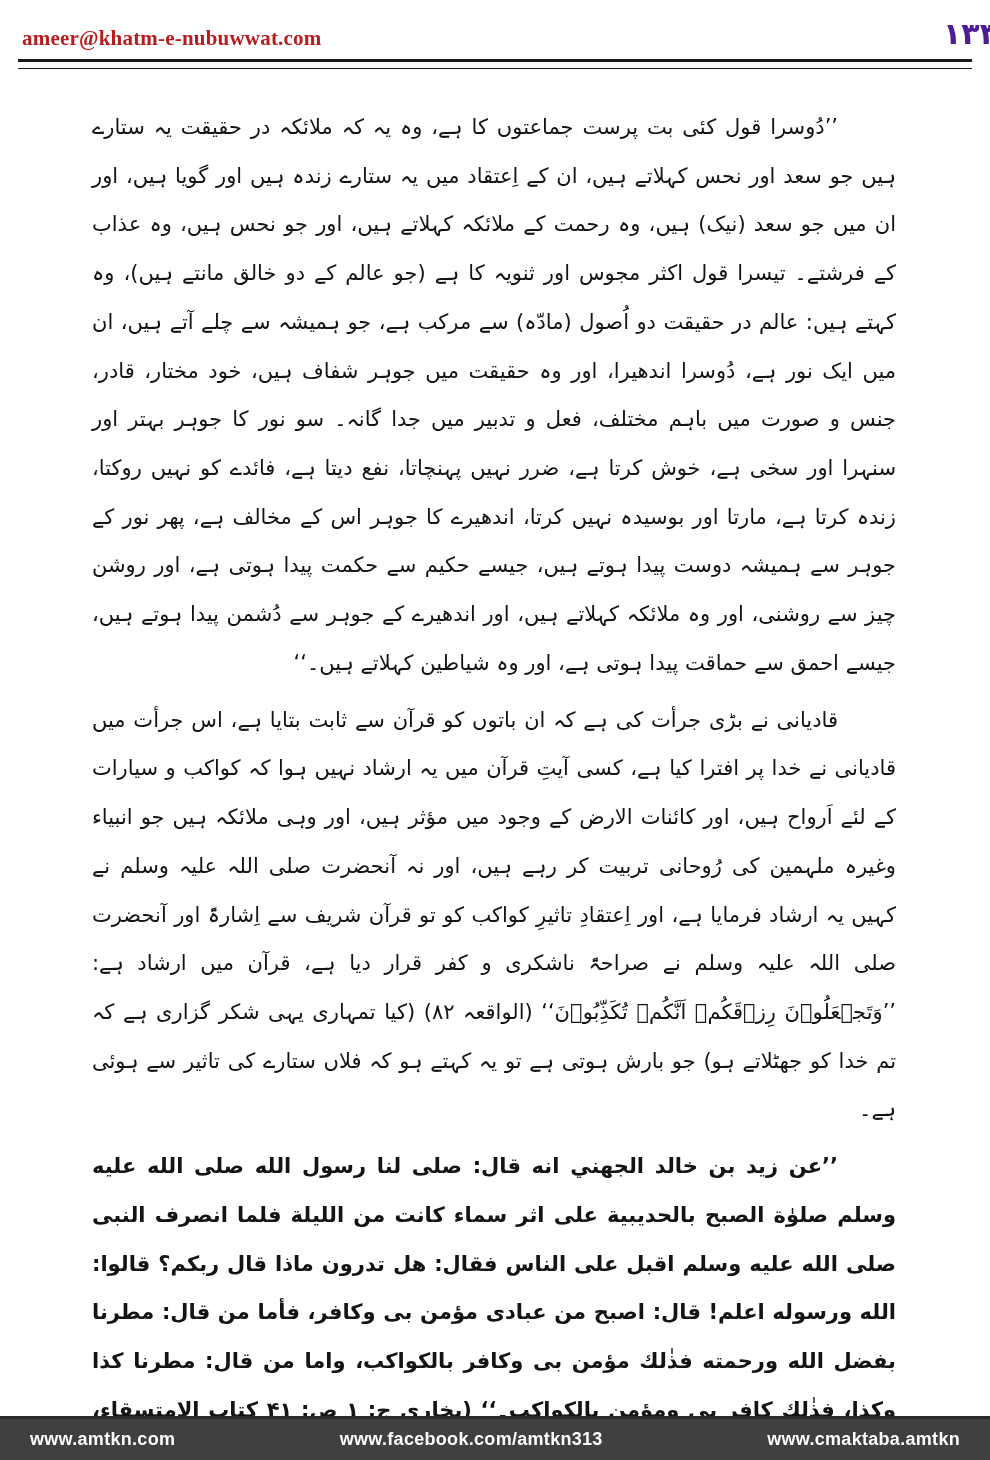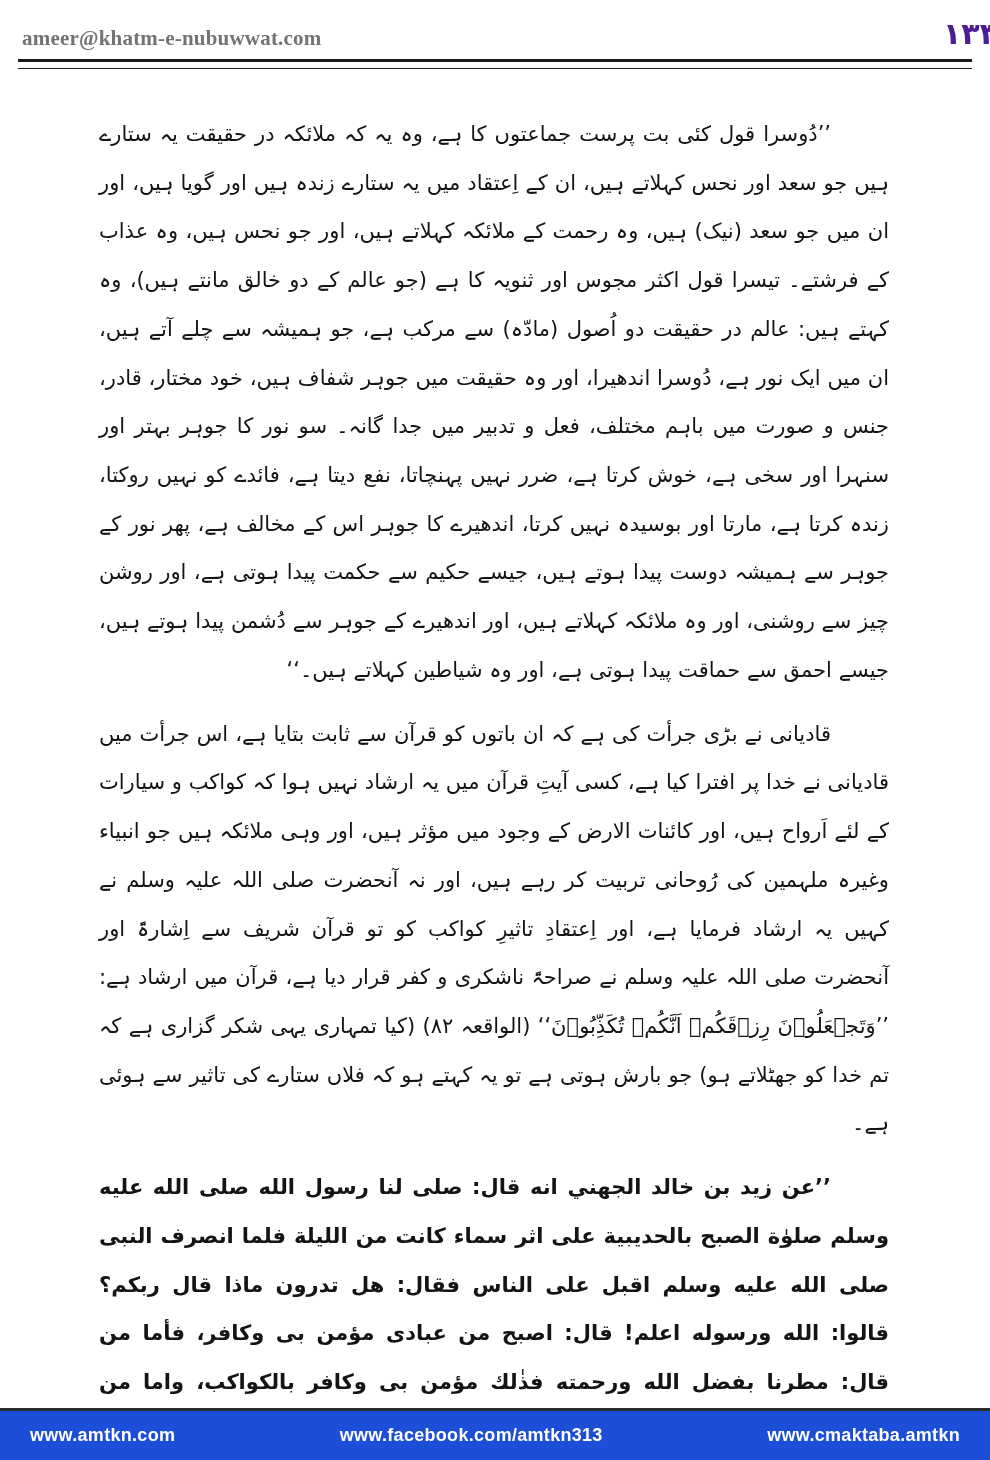--- a/index.html
+++ b/index.html
@@ -21,21 +21,21 @@
     display: flex;
     align-items: flex-end;
     justify-content: space-between;
     padding: 16px 22px 6px 22px;
   }
   .header-email {
     font-family: "Liberation Serif", "DejaVu Serif", serif;
     font-weight: bold;
     font-size: 21px;
     letter-spacing: 0.2px;
-    color: #737373;
+    color: #b91c1c;
     flex: 0 0 auto;
   }
   .header-pageno {
     font-size: 30px;
     font-weight: bold;
     color: #4c1d95;
     flex: 0 0 auto;
     transform: translateX(30px);
   }
   .header-title {
@@ -56,39 +56,39 @@
   
   .body-text {
     direction: rtl;
     padding: 26px 86px 0 84px;
     text-align: justify;
     font-size: 21px;
     line-height: 2.32;
     color: #141414;
   }
   .body-text p {
-    margin: 15px;
+    margin: 8px;
     text-indent: 58px;
   }
   .para-quote { }
   .para-arabic {
     font-weight: bold;
     font-size: 21px;
   }
   .para-narrow {
     text-indent: 150px;
   }
   
   .footer {
     position: absolute;
     left: 0;
     right: 0;
     bottom: 0;
-    height: 52px;
-    background: #1d4ed8;
+    height: 44px;
+    background: #404040;
     border-top: 3px solid #2a2a2a;
     display: flex;
     align-items: center;
     justify-content: space-between;
     padding: 0 30px;
     box-sizing: border-box;
   }
   .footer-link {
     color: #ffffff;
     font-family: "Liberation Sans", "DejaVu Sans", sans-serif;

